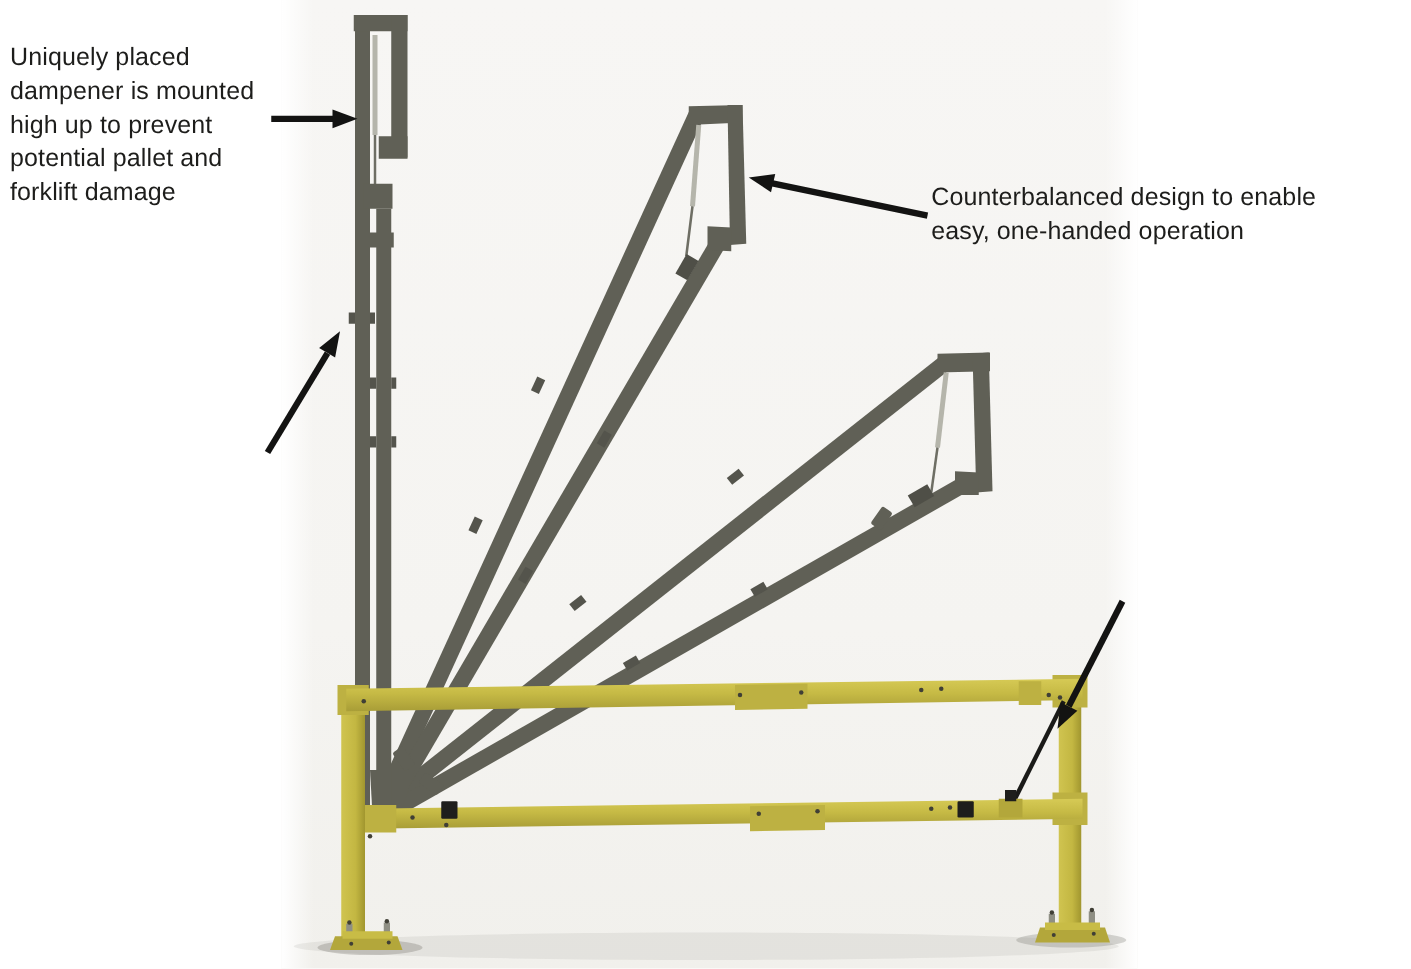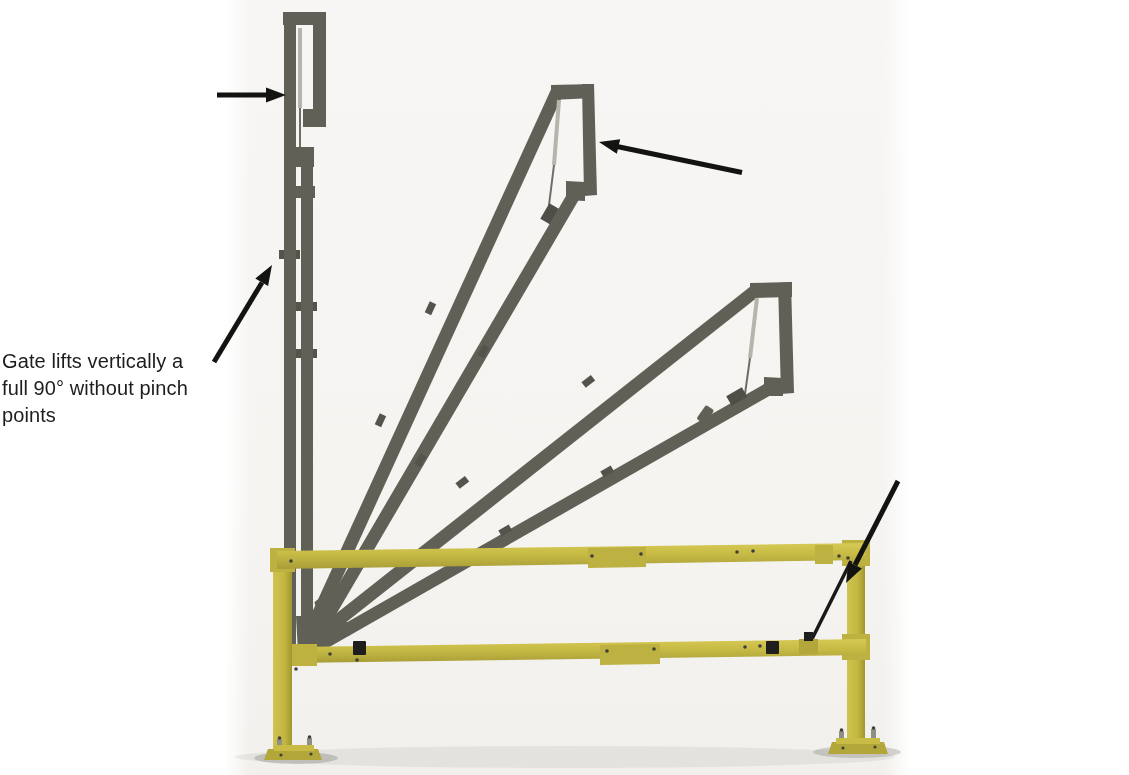--- a/index.html
+++ b/index.html
@@ -221,19 +221,23 @@
         <line class="arrowline" x1="214" y1="362" x2="262" y2="282.5"></line>
         <polygon class="arrowhead" points="272,265 268.1,286 255.3,278.4"></polygon>
       </g>
       <g>
         <line class="arrowline" x1="898" y1="481" x2="855" y2="565"></line>
         <polygon class="arrowhead" points="846,583 861.9,568.6 848.5,561.8"></polygon>
       </g>
     </g>
   </svg>
 
-
-
-  <div class="callout" style="left:2px; top:348px; width:230px;">Gate lifts vertically a
-full 90° without pinch
-points</div>
+  <div class="callout" style="left:8px; top:33px; width:232px;">Uniquely placed
+dampener is mounted
+high up to prevent
+potential pallet and
+forklift damage</div>
+
+  <div class="callout" style="left:745px; top:145px; width:360px;">Counterbalanced design to enable
+easy, one-handed operation</div>
+
 
 </div>
 
 </body></html>

